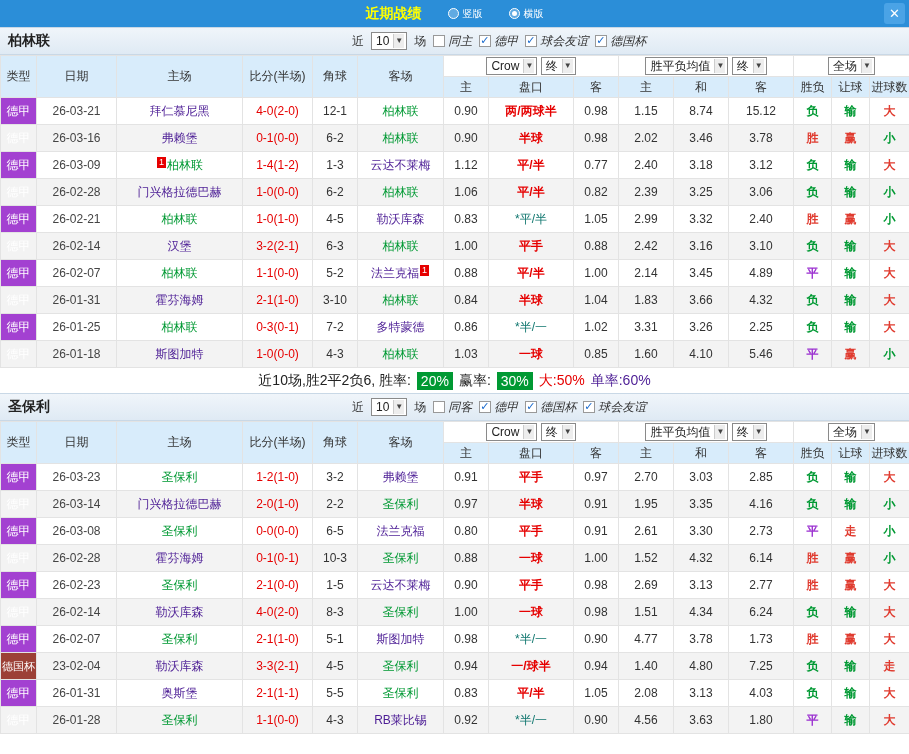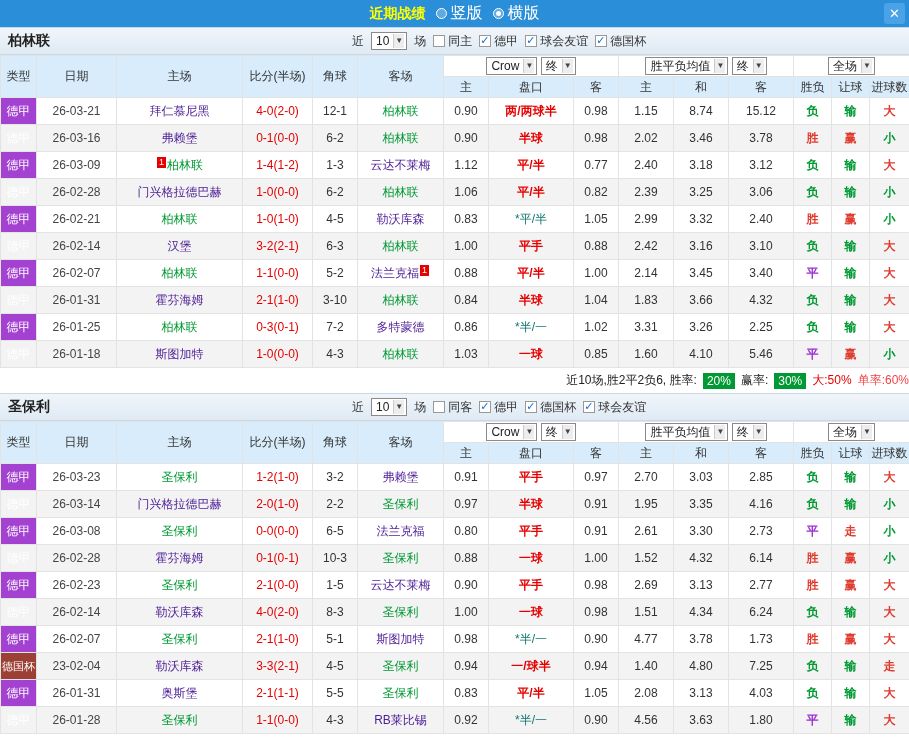--- a/index.html
+++ b/index.html
@@ -2,35 +2,35 @@
 <html><head>
 <meta charset="utf-8">
 <style>
   * { margin:0; padding:0; box-sizing:border-box; }
   html,body { width:909px; height:754px; overflow:hidden; background:#fff;
     font-family:"Liberation Sans","DejaVu Sans",sans-serif; }
   .window { width:909px; height:754px; overflow:hidden; background:#fff; }
 
   
   .titlebar { height:27px; background:#2b8ed8; display:flex; align-items:center; position:relative; }
-  .title-cluster { margin:0 auto; display:flex; align-items:center; gap:10px; }
+  .title-cluster { margin:0 auto; display:flex; align-items:center; gap:26px; }
   .title { color:#ffff00; font-weight:bold; font-size:14px; }
-  .radio-opt { display:flex; align-items:center; gap:4px; color:#fff; font-size:16px; cursor:pointer; }
+  .radio-opt { display:flex; align-items:center; gap:4px; color:#fff; font-size:10px; cursor:pointer; }
   .radio { width:11px; height:11px; border:1px solid #fff; border-radius:50%; position:relative; background:rgba(255,255,255,.25); }
   .radio.on::after { content:""; position:absolute; left:2px; top:2px; width:5px; height:5px; border-radius:50%; background:#fff; }
   .close-btn { position:absolute; right:4px; top:3px; width:21px; height:21px; background:#4aa3e6;
     border-radius:3px; color:#fff; font-size:13px; font-weight:bold; display:flex; align-items:center; justify-content:center; cursor:pointer; }
 
   
   .section-header { height:28px; background:linear-gradient(#f0f5fa,#dfeaf4); border-top:1px solid #c9d8e6;
     border-bottom:1px solid #c9d8e6; display:flex; align-items:center; position:relative; }
   .team-name { font-size:14px; font-weight:bold; color:#222; padding-left:8px; }
   .filters { position:absolute; left:352px; display:flex; align-items:center; gap:7px; font-size:12px; color:#333; }
   .f-text { color:#333; }
-  .cb-item { display:flex; align-items:center; cursor:pointer; }
+  .cb-item { display:flex; align-items:center; cursor:pointer;font-style:italic; }
   .cb-box { width:12px; height:12px; border:1px solid #999; background:#fff; display:inline-block; position:relative; margin-right:3px; }
   .cb-box.checked::after { content:"✓"; color:#1668cc; font-weight:bold; font-size:11px; position:absolute; left:0px; top:-2px; }
 
   
   .mini-select { display:inline-flex; align-items:center; border:1px solid #8a8a8a; background:#fff;
     font-size:12px; color:#222; padding:0 2px 0 4px; height:18px; gap:4px; cursor:pointer; }
   .sel-arrow { font-size:8px; color:#444; background:#ededed; border-left:1px solid #ccc; padding:2px 1px; line-height:10px; }
 
   
   table { width:909px; border-collapse:collapse; table-layout:fixed; }
@@ -48,24 +48,24 @@
   td.pk-red { color:#e60000;font-weight:bold; }
   td.pk-blue { color:#0f766e; }
   td.resv { font-weight:bold; }
   .c-red { color:#e03b2f; }
   .c-green { color:#009933; }
   .c-purple { color:#9b30d0; }
   .rc-badge { display:inline-block; background:#e60000; color:#fff; font-size:9px; line-height:11px;
     padding:0 2px; position:relative; top:-4px; margin:0 1px; }
 
   
-  .summary { height:25px; display:flex; align-items:center; justify-content:flex-end; font-size:12px; color:#222; gap:6px; background:#fff; }
+  .summary { height:25px; display:flex; align-items:center; justify-content:center; font-size:14px; color:#222; gap:6px; background:#fff; }
   .badge-green { background:#009933; color:#fff; padding:1px 4px; }
   .sum-red { color:#e60000; }
-  .sum-blue { color:#ef4444; }
+  .sum-blue { color:#4c1d95; }
 </style>
 </head>
 <body>
 
 <div class="window">
 
   <div class="titlebar">
     <div class="title-cluster">
       <span class="title">近期战绩</span>
       <label class="radio-opt">
@@ -282,21 +282,21 @@
             <td class="date">26-02-07</td>
             <td class="team"><span><span class="team-hl">柏林联</span></span></td>
             <td class="score">1-1(0-0)</td>
             <td class="corner">5-2</td>
             <td class="team"><span><span class="team-n">法兰克福</span><span class="rc-badge">1</span></span></td>
             <td class="odds">0.88</td>
             <td class="pk-red">平/半</td>
             <td class="odds">1.00</td>
             <td class="odds">2.14</td>
             <td class="odds">3.45</td>
-            <td class="odds">3.40</td>
+            <td class="odds">4.89</td>
             <td class="resv c-purple">平</td>
             <td class="resv c-green">输</td>
             <td class="resv c-red">大</td>
           </tr>
           <tr class="alt">
             <td class="league">德甲</td>
             <td class="date">26-01-31</td>
             <td class="team"><span><span class="team-n">霍芬海姆</span></span></td>
             <td class="score">2-1(1-0)</td>
             <td class="corner">3-10</td>

